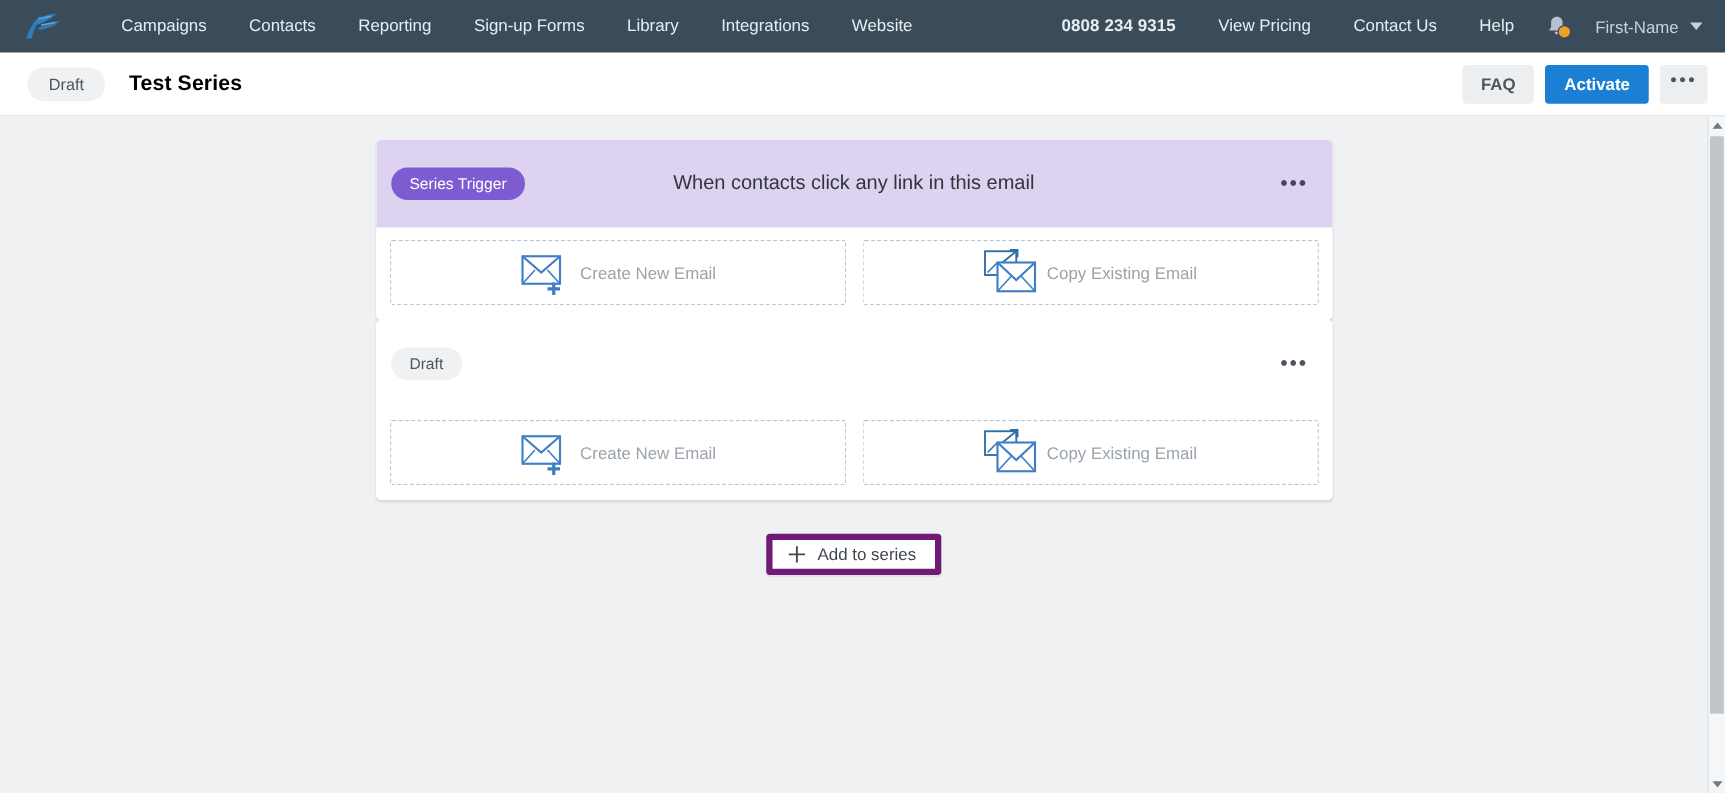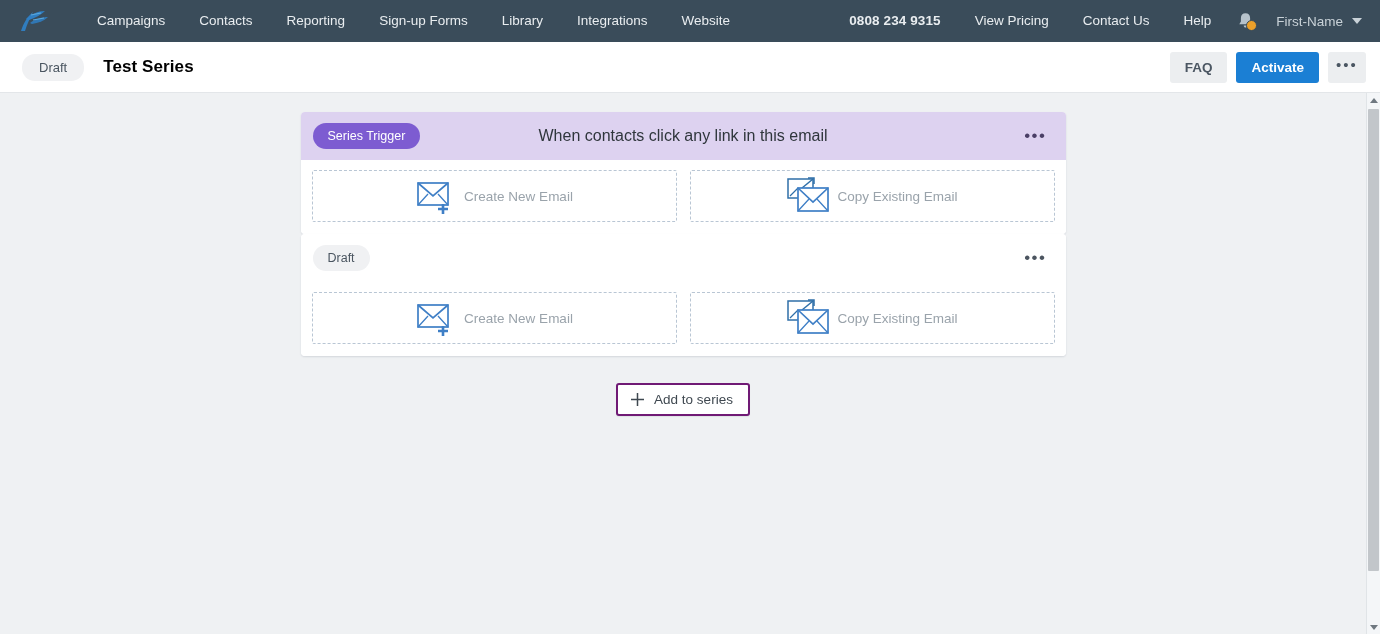--- a/index.html
+++ b/index.html
@@ -128,21 +128,21 @@
   }
 
   
   .card {
     background: #ffffff;
     border-radius: 4px;
     box-shadow: 0 1px 2px rgba(20,40,60,.13);
     overflow: hidden;
   }
   .card-header {
-    height: 48px;
+    height: 70px;
     display: flex;
     align-items: center;
     padding: 0 19px 0 12px;
     position: relative;
   }
   .card-header.trigger { background: #ddd2f0; }
   .card-header.draft   { background: #ffffff; }
   .hdr-pill {
     font-size: 12.5px;
     border-radius: 13px;
@@ -220,21 +220,21 @@
     font-size: 12.5px;
     color: #6b7d8c;
     cursor: pointer;
     z-index: 2;
   }
 
   
   #add-wrap { display: flex; justify-content: center; margin-top: 27px; }
   #add-btn {
     background: #ffffff;
-    border: 2px solid #701a75;
+    border: 5px solid #701a75;
     border-radius: 3px;
     height: 33px;
     padding: 0 15px 0 12px;
     display: flex;
     align-items: center;
     gap: 9px;
     cursor: pointer;
     font-family: inherit;
     box-shadow: 0 1px 1px rgba(20,40,60,.07);
   }

